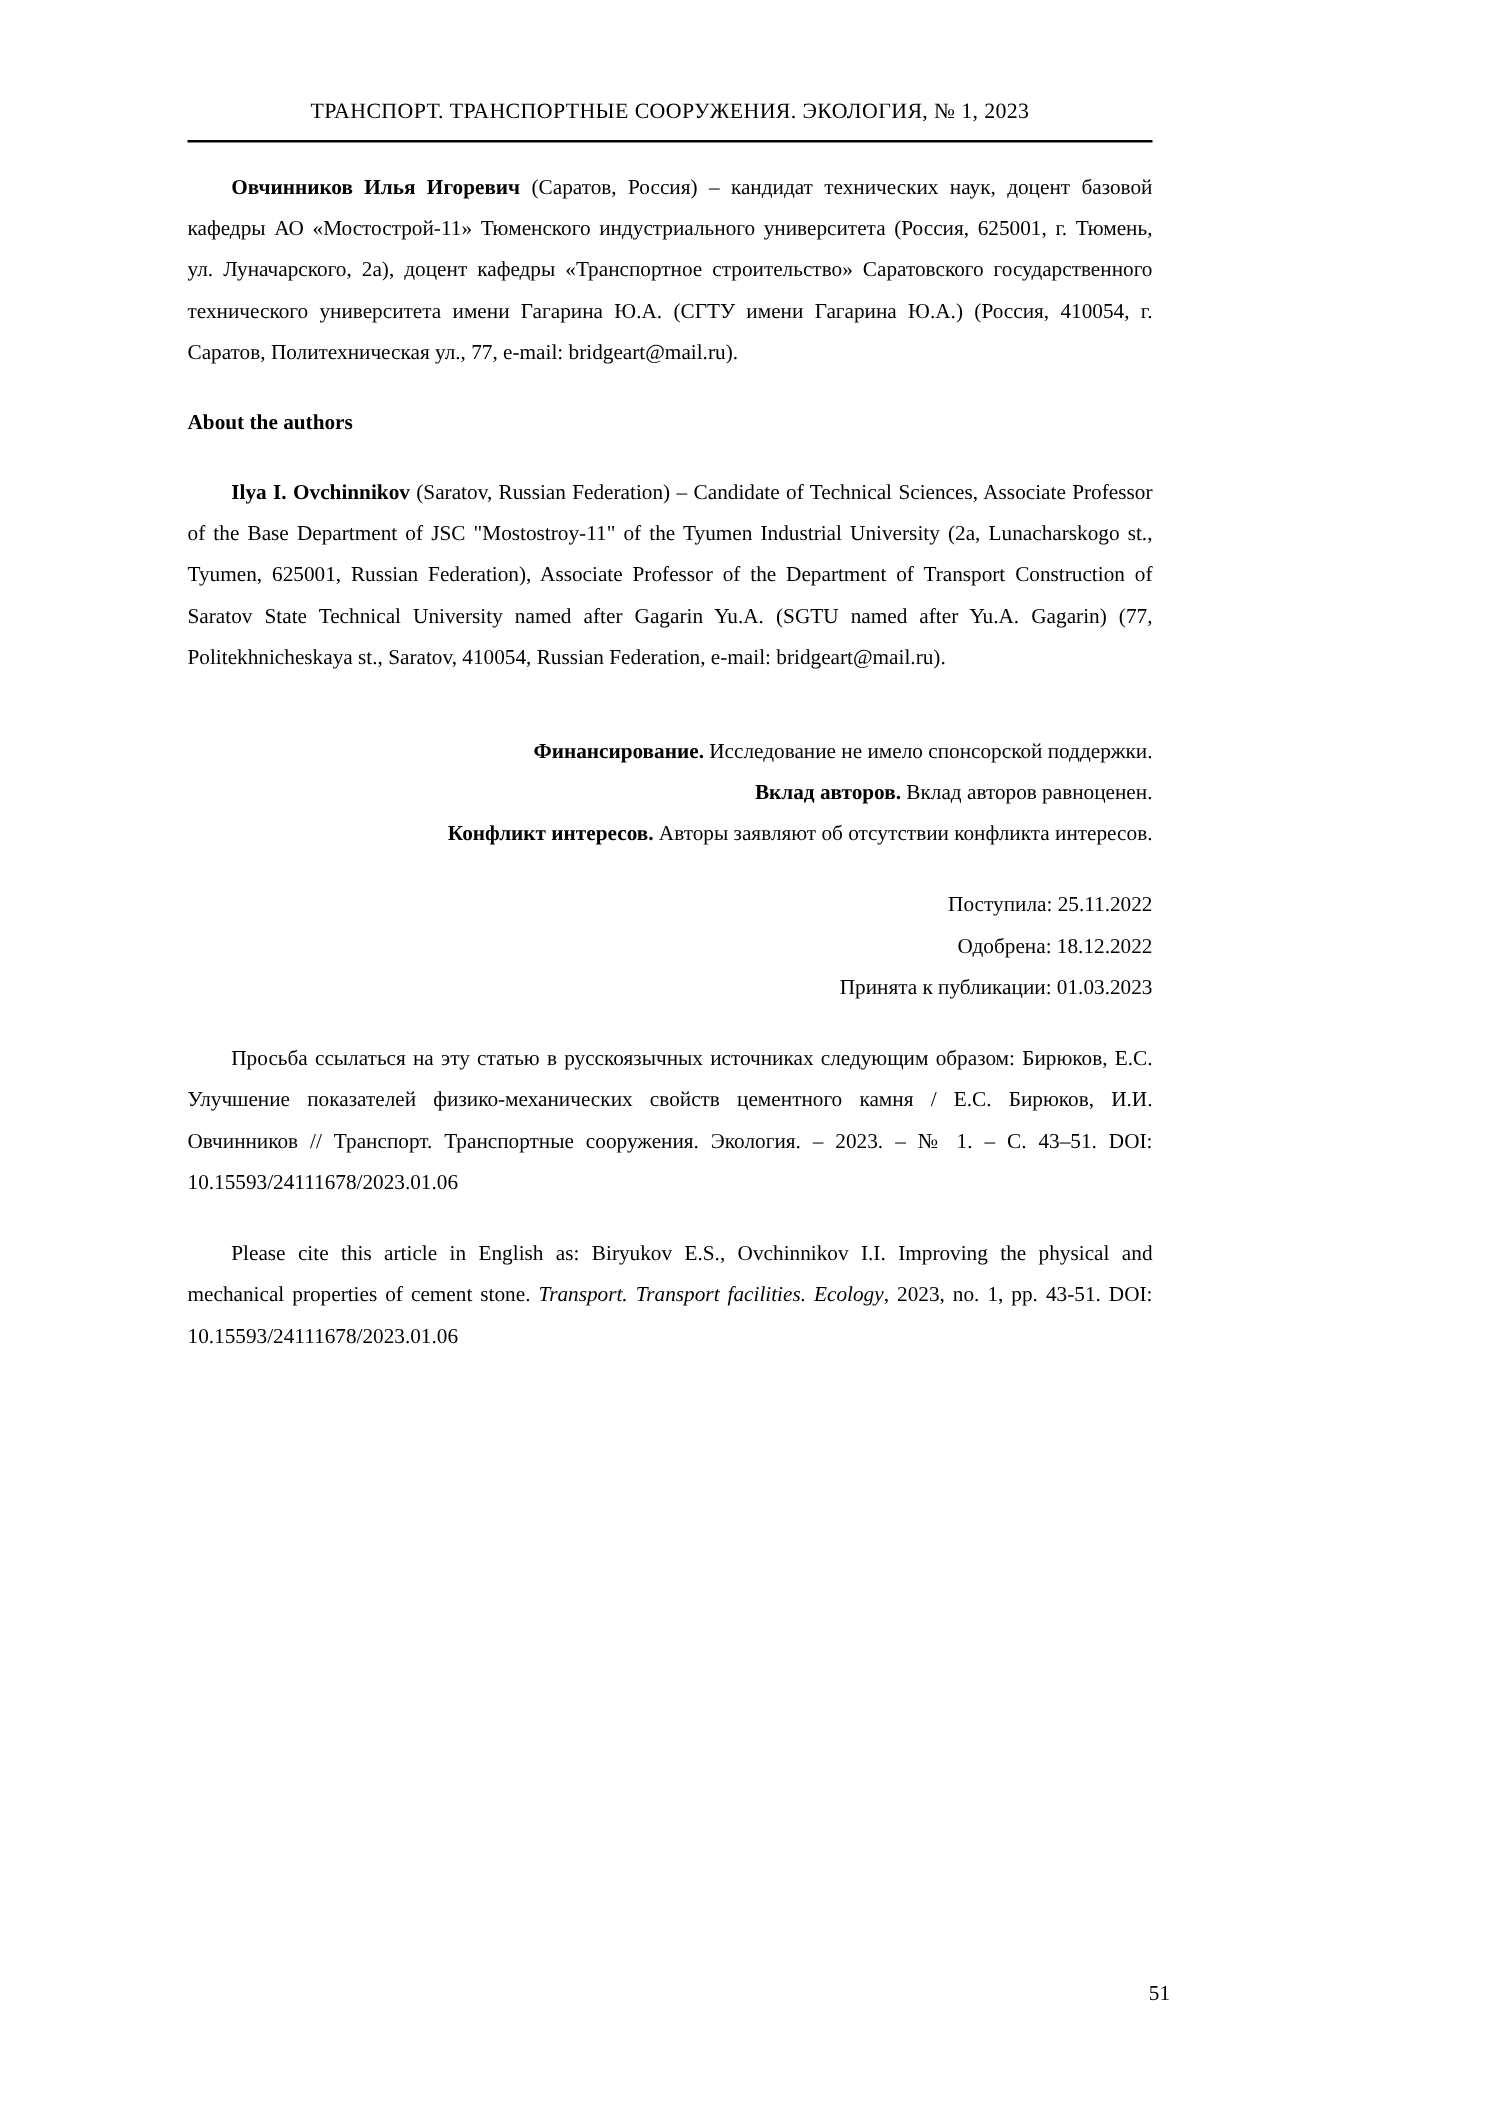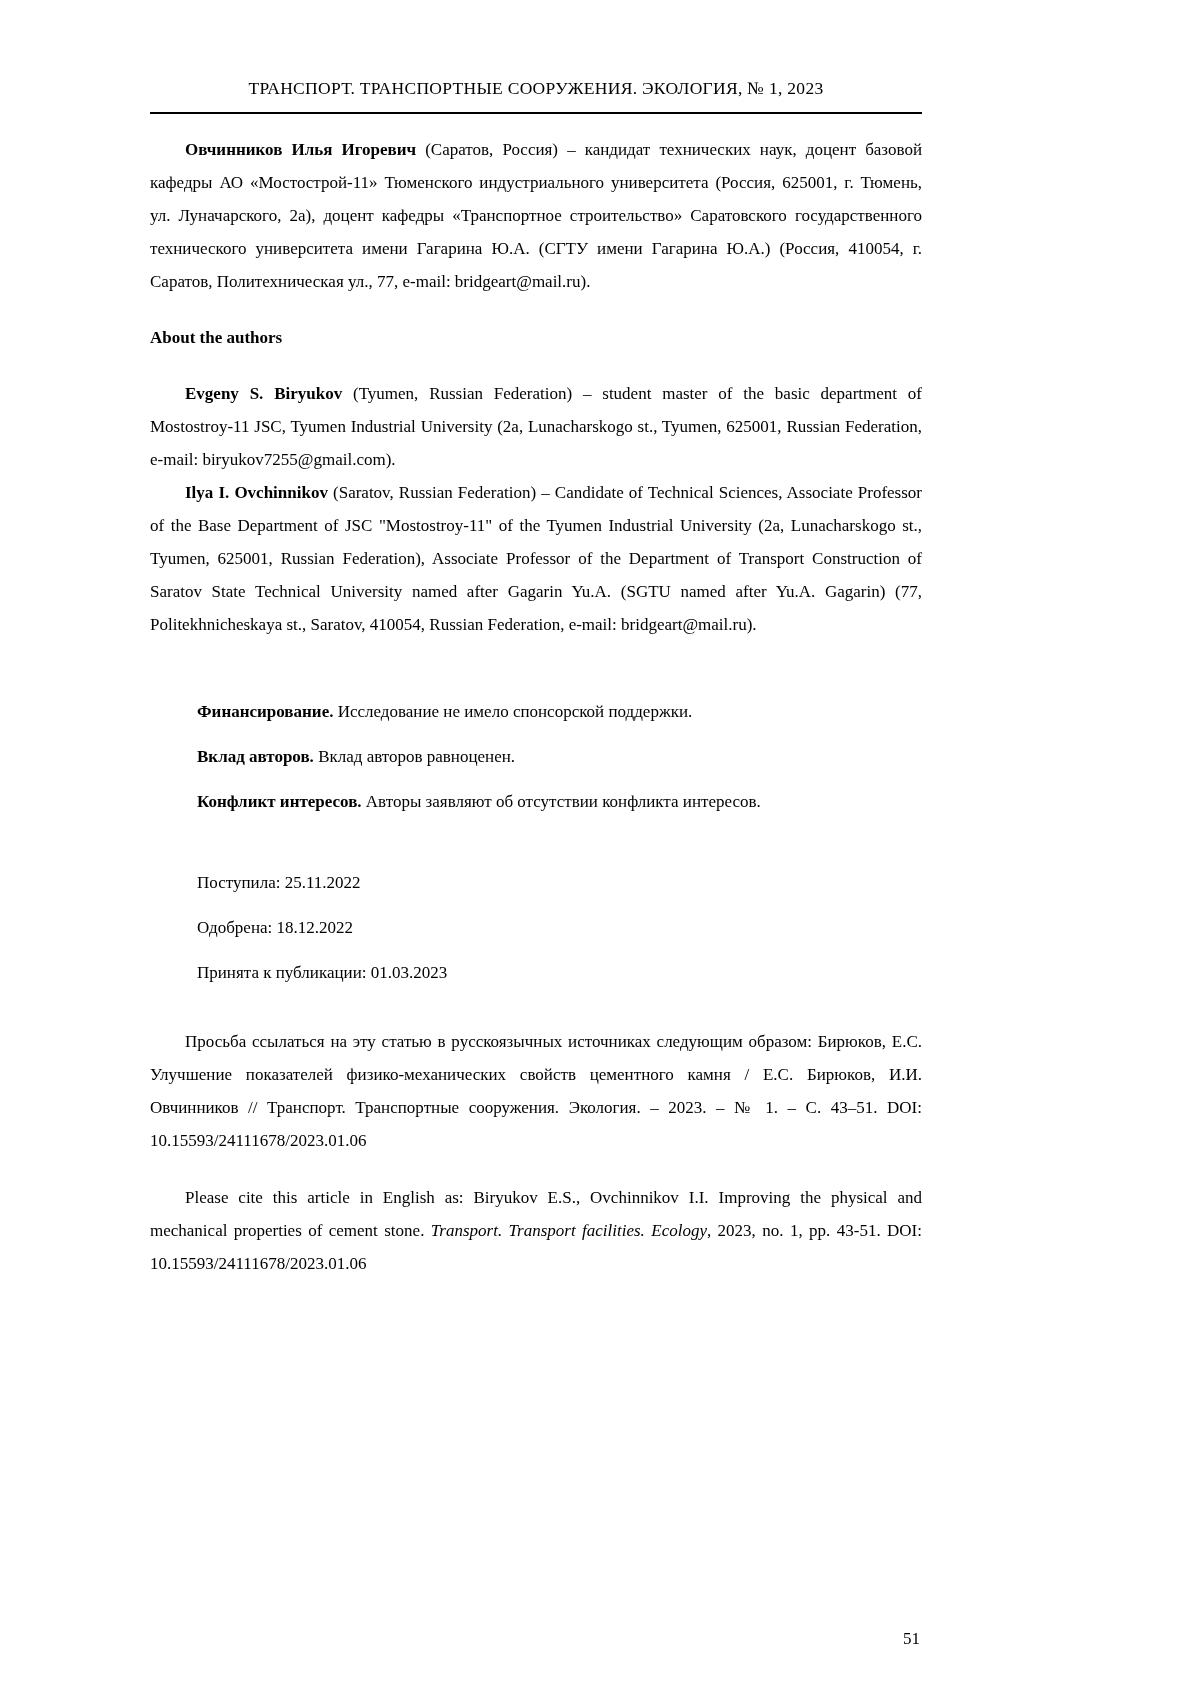--- a/index.html
+++ b/index.html
@@ -34,50 +34,48 @@
     text-indent: 35px;
   }
   .section-heading {
     margin: 23px 0 23px 0;
     font-size: 17px;
     font-weight: bold;
   }
   .gap-lg { height: 42px; }
   .gap-md { height: 24px; }
   .line {
-    margin: 12px;
+    margin: 0;
     text-indent: 35px;
-    text-align: left;
+    text-align: right;
   }
   .page-number {
     position: absolute;
     top: 1585px;
-    right: 140px;
+    right: 124px;
     font-size: 17px;
-    margin-top: 44px;
   }
   .ital { font-style: italic; }
   b { font-weight: bold; }
 </style>
 </head>
 <body>
 
 <div class="page">
 
   <div class="header">
     <span>ТРАНСПОРТ. ТРАНСПОРТНЫЕ СООРУЖЕНИЯ. ЭКОЛОГИЯ, № 1, 2023</span>
   </div>
 
   <div class="content">
 
     <p class="para"><b>Овчинников Илья Игоревич</b><span> (Саратов, Россия) – кандидат технических наук, доцент базовой кафедры АО «Мостострой-11» Тюменского индустриального университета (Россия, 625001, г. Тюмень, ул. Луначарского, 2а), доцент кафедры «Транспортное строительство» Саратовского государственного технического университета имени Гагарина Ю.А. (СГТУ имени Гагарина Ю.А.) (Россия, 410054, г. Саратов, Политехническая ул., 77, e-mail: bridgeart@mail.ru).</span></p>
 
     <h3 class="section-heading">About the authors</h3>
 
-    <p class="para"><b>Evgeny S. Biryukov</b><span> (Tyumen, Russian Federation) – student master of the basic department of Mostostroy-11 JSC, Tyumen Industrial University (2a, Lunacharskogo st., Tyumen, 625001, Russian Federation, e-mail: biryukov7255@gmail.com).</span></p>
 
     <p class="para"><b>Ilya I. Ovchinnikov</b><span> (Saratov, Russian Federation) – Candidate of Technical Sciences, Associate Professor of the Base Department of JSC "Mostostroy-11" of the Tyumen Industrial University (2a, Lunacharskogo st., Tyumen, 625001, Russian Federation), Associate Professor of the Department of Transport Construction of Saratov State Technical University named after Gagarin Yu.A. (SGTU named after Yu.A. Gagarin) (77, Politekhnicheskaya st., Saratov, 410054, Russian Federation, e-mail: bridgeart@mail.ru).</span></p>
 
     <div class="gap-lg"></div>
 
     <p class="line"><b>Финансирование.</b><span> Исследование не имело спонсорской поддержки.</span></p>
     <p class="line"><b>Вклад авторов.</b><span> Вклад авторов равноценен.</span></p>
     <p class="line"><b>Конфликт интересов.</b><span> Авторы заявляют об отсутствии конфликта интересов.</span></p>
 
     <div class="gap-md"></div>

